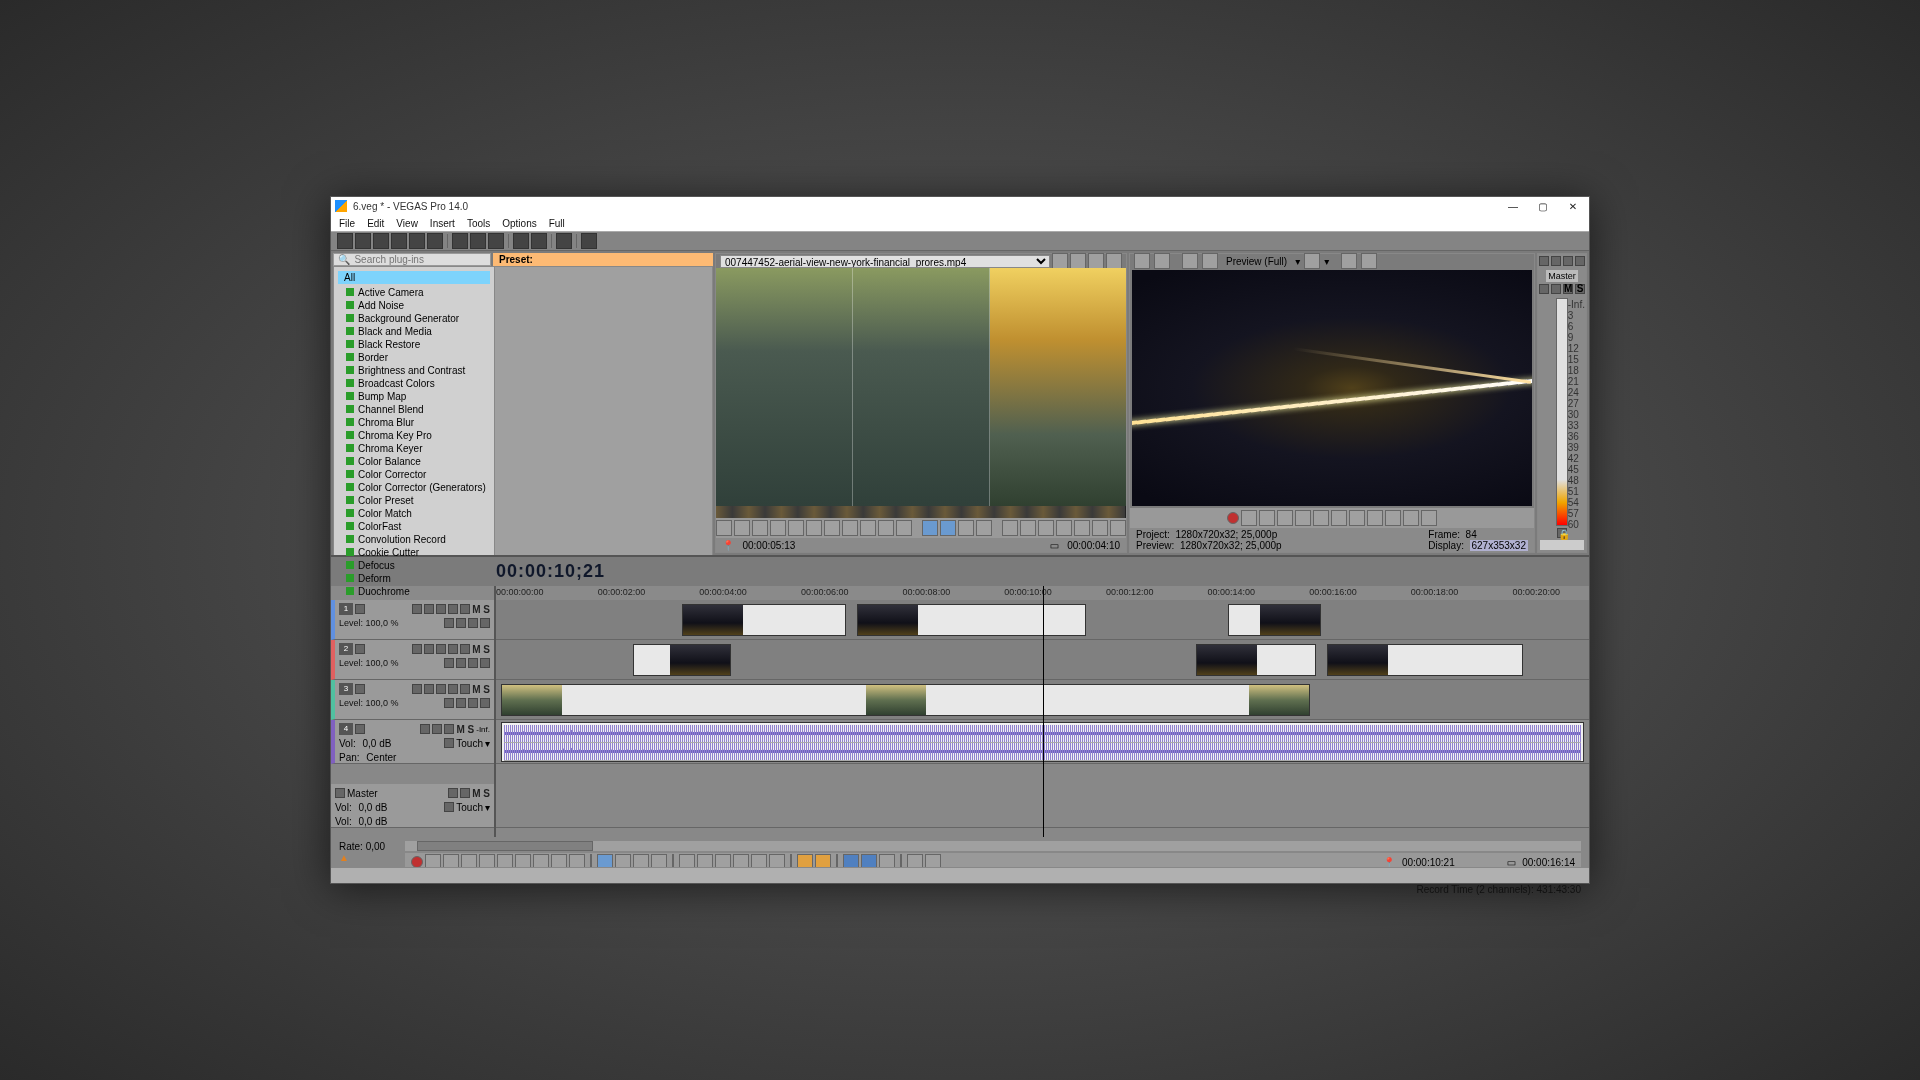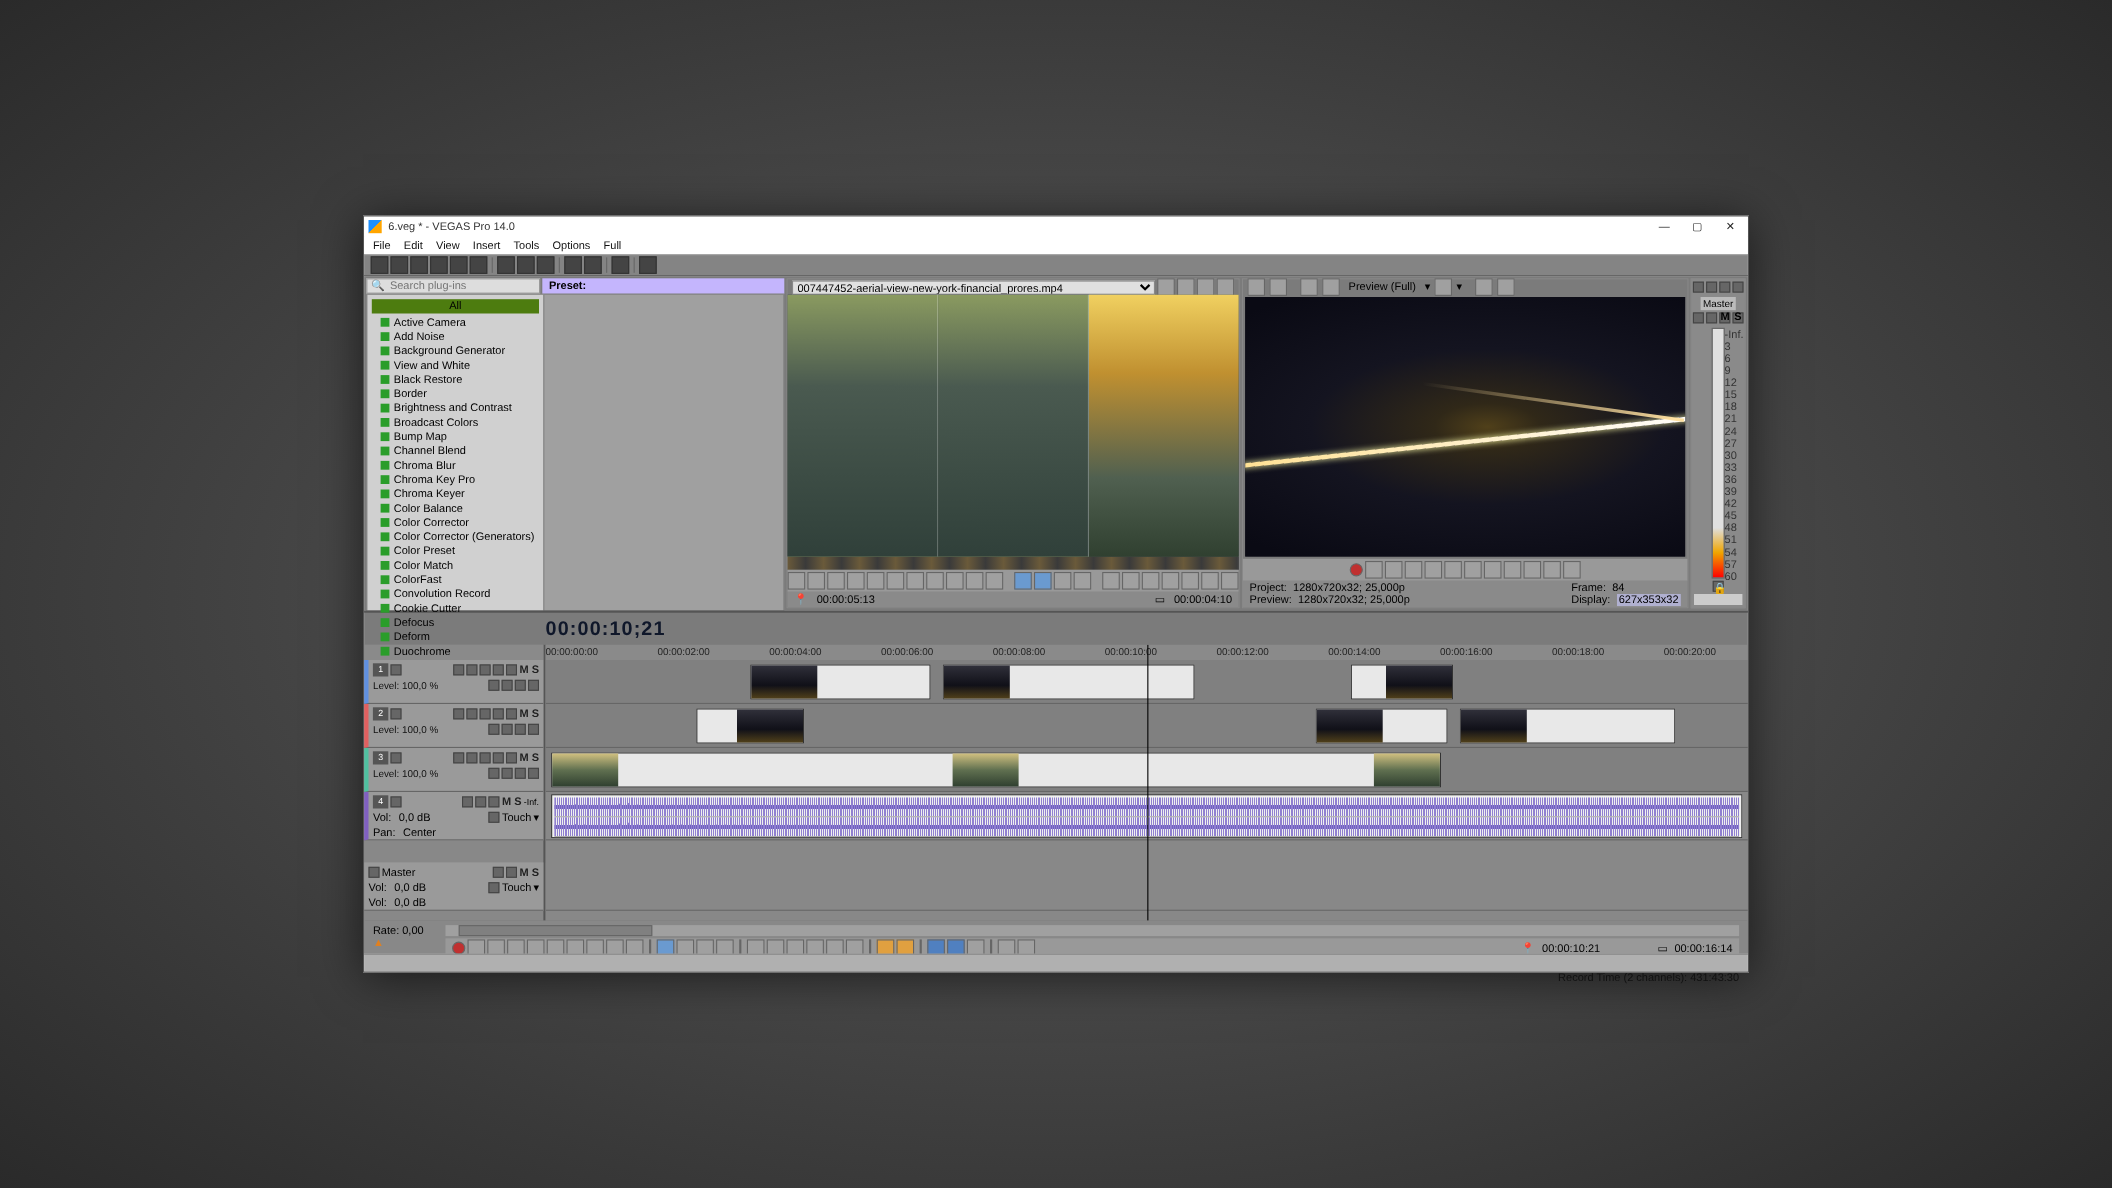--- a/index.html
+++ b/index.html
@@ -12,24 +12,24 @@
 .menubar { height: 16px; background: #fff; display: flex; gap: 12px; padding: 0 8px; align-items: center; }
 .menubar span { color: #111; text-decoration: underline; text-decoration-color: transparent; }
 .mainbar { height: 20px; background: #848484; border-top: 1px solid #aaa; border-bottom: 1px solid #666; display: flex; align-items: center; gap: 2px; padding: 0 6px; }
 .ticon { width: 16px; height: 16px; background: #444; border: 1px solid #333; }
 .tdiv { width: 1px; height: 14px; background: #666; margin: 0 2px; }
 .workarea { height: 304px; background: #7b7b7b; display: flex; gap: 2px; padding: 2px; }
 .panel-left { width: 380px; display: flex; flex-direction: column; }
 .plugin-top { height: 14px; display: flex; gap: 2px; }
 .plugin-search { flex: 0 0 158px; background: #ddd; display: flex; align-items: center; gap: 4px; padding: 0 4px; border: 1px solid #999; }
 .plugin-search input { border: none; background: transparent; outline: none; font-size: 10px; width: 120px; }
-.preset-lbl { flex: 1; background: #c4b5fd; padding: 0 6px; display: flex; align-items: center; font-weight: bold; color: #000; }
+.preset-lbl { flex: 1; background: #fdba74; padding: 0 6px; display: flex; align-items: center; font-weight: bold; color: #000; }
 .plugin-body { flex: 1; display: flex; border: 1px solid #888; }
 .plugin-tree { width: 160px; background: #d0d0d0; overflow-y: scroll; font-size: 10px; padding: 4px 0; }
-.plugin-tree .root { background: #4d7c0f; padding: 1px 6px; margin: 0 4px 2px 4px; text-align: center; }
+.plugin-tree .root { background: #7dd3fc; padding: 1px 6px; margin: 0 4px 2px 4px; }
 .pnode { padding: 1px 4px 1px 24px; white-space: nowrap; position: relative; }
 .pnode::before { content: ""; position: absolute; left: 12px; top: 2px; width: 8px; height: 8px; background: #2a9d2a; }
 .preset-area { flex: 1; background: #a0a0a0; border-left: 1px solid #888; }
 .panel-tabs { height: 16px; display: flex; background: #7b7b7b; }
 .ptab { padding: 2px 10px; color: #eee; border-right: 1px solid #666; font-size: 10px; }
 .ptab.active { background: #5a6a7a; font-weight: bold; }
 .trimmer { flex: 1; display: flex; flex-direction: column; border: 1px solid #888; background: #7b7b7b; }
 .trimmer .headrow { height: 14px; display: flex; align-items: center; gap: 2px; padding: 0 4px; }
 .trimmer .headrow select { flex: 1; font-size: 10px; height: 13px; background: #e0e0e0; border: 1px solid #888; }
 .trimmer .vidarea { flex: 1; background: linear-gradient(180deg,#5a6650 0,#3a4038 40%,#2a3530 100%); position: relative; display:flex; }
@@ -146,21 +146,21 @@
           <input placeholder="Search plug-ins" style="">
         </div>
         <div class="preset-lbl">Preset:</div>
       </div>
       <div class="plugin-body">
         <div class="plugin-tree" id="ptree">
           <div class="root">All</div>
         <div class="pnode">Active Camera</div>
             <div class="pnode">Add Noise</div>
             <div class="pnode">Background Generator</div>
-            <div class="pnode">View and White</div>
+            <div class="pnode">Black and Media</div>
             <div class="pnode">Black Restore</div>
             <div class="pnode">Border</div>
             <div class="pnode">Brightness and Contrast</div>
             <div class="pnode">Broadcast Colors</div>
             <div class="pnode">Bump Map</div>
             <div class="pnode">Channel Blend</div>
             <div class="pnode">Chroma Blur</div>
             <div class="pnode">Chroma Key Pro</div>
             <div class="pnode">Chroma Keyer</div>
             <div class="pnode">Color Balance</div>

